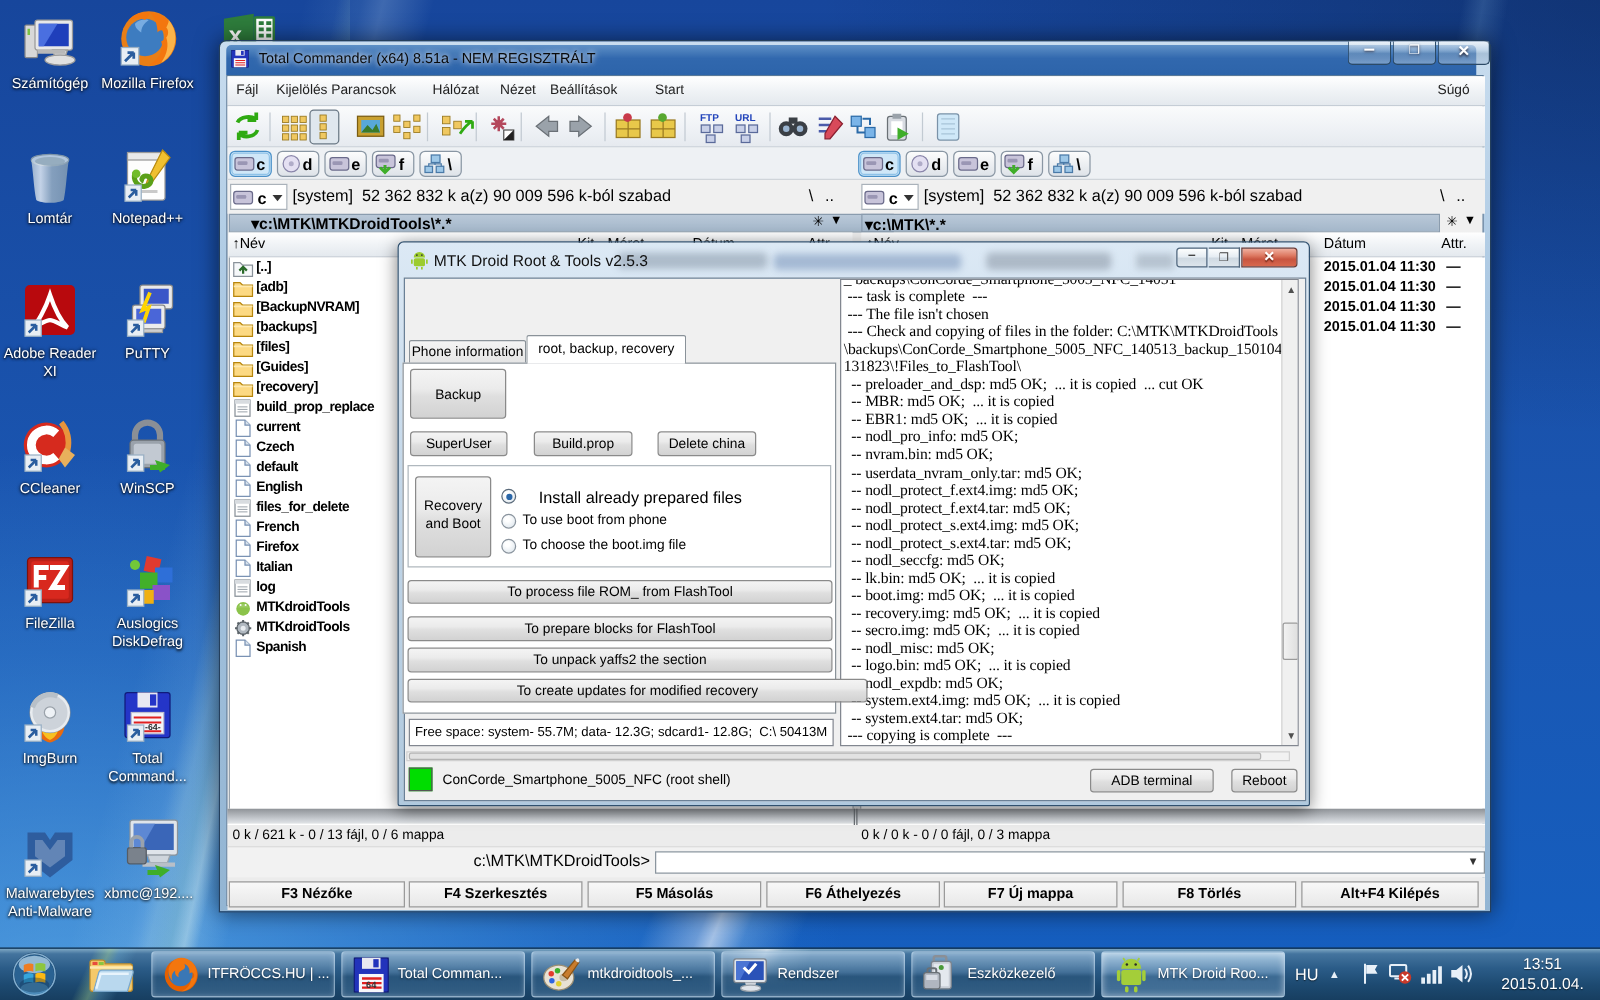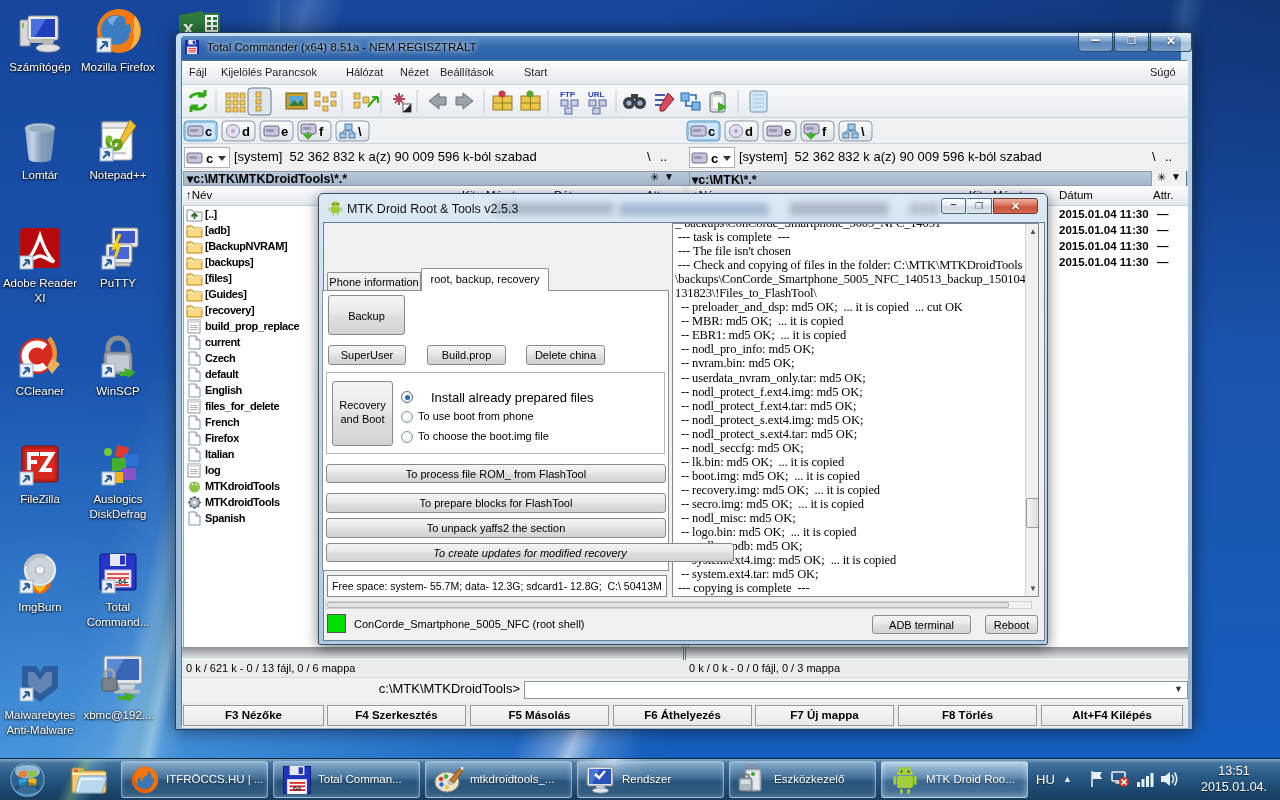--- a/index.html
+++ b/index.html
@@ -478,21 +478,21 @@
             <rect x="4" y="8" width="8" height="3" rx="1" fill="#9a96b4"></rect>
             <text x="21" y="15" font-size="13" font-weight="bold" font-family="Liberation Sans">c</text>
             <path d="M33 8 L41 8 L37 13 Z" fill="#333"></path>
           </svg>
    </div>
    <div class="abs bold" style="left:557px;top:5px;font-size:13px;">[system]&nbsp; 52 362 832 k a(z) 90 009 596 k-ból szabad</div>
    <div class="abs bold" style="left:970px;top:5px;font-size:13px;">\</div>
    <div class="abs bold" style="left:983px;top:5px;font-size:13px;">..</div>
   </div>
 
-  <div class="abs" style="left:1px;top:110px;width:532px;height:15px;background:linear-gradient(#b9c8d8,#a4b7ca);border:1px solid #8a9cae;font-size:12.5px;font-weight:bold;padding-left:3px;line-height:14px;">▾c:\MTK\MTKDroidTools\*.*</div>
+  <div class="abs" style="left:1px;top:110px;width:532px;height:15px;background:linear-gradient(#b9c8d8,#a4b7ca);border:1px solid #8a9cae;font-size:12.5px;font-weight:bold;padding-left:17px;line-height:14px;">▾c:\MTK\MTKDroidTools\*.*</div>
   <div class="abs" style="left:468px;top:110px;font-size:11px;">✳</div>
   <div class="abs" style="left:482px;top:110px;font-size:10px;">▼</div>
   <div class="abs" style="left:507px;top:110px;width:463px;height:15px;background:linear-gradient(#b9c8d8,#a4b7ca);border:1px solid #8a9cae;font-size:12.5px;font-weight:bold;padding-left:2px;">▾c:\MTK\*.*</div>
   <div class="abs" style="left:975px;top:110px;font-size:11px;">✳</div>
   <div class="abs" style="left:989px;top:110px;font-size:10px;">▼</div>
 
   <div class="abs hdr" style="left:1px;top:125px;width:499px;height:20px;"></div>
   <div class="abs hdr" style="left:507px;top:125px;width:499px;height:20px;"></div>
   <div class="abs bold" style="left:4px;top:128px;font-size:11.5px;">↑Név</div>
   <div class="abs bold" style="left:280px;top:128px;font-size:11.5px;">Kit.</div>
@@ -787,21 +787,21 @@
         <div style="position:absolute;left:2.5px;top:2.5px;width:5px;height:5px;border-radius:50%;background:#2a66a8;"></div>
       </div>
   <div class="abs" style="left:82px;top:217px;width:12px;height:12px;border-radius:50%;border:1px solid #8a949e;background:radial-gradient(circle at 40% 35%,#fff 20%,#d8e2ea);"></div>
   <div class="abs" style="left:82px;top:237px;width:12px;height:12px;border-radius:50%;border:1px solid #8a949e;background:radial-gradient(circle at 40% 35%,#fff 20%,#d8e2ea);"></div>
   <div class="abs" style="left:112px;top:196px;font-size:13px;">Install already prepared files</div>
   <div class="abs" style="left:99px;top:216px;font-size:11px;">To use boot from phone</div>
   <div class="abs" style="left:99px;top:236px;font-size:11px;">To choose the boot.img file</div>
   <div class="dbtn" style="left:7px;top:270px;width:340px;height:19px;line-height:18px;">To process file ROM_ from FlashTool</div>
   <div class="dbtn" style="left:7px;top:299px;width:340px;height:20px;line-height:19px;">To prepare blocks for FlashTool</div>
   <div class="dbtn" style="left:7px;top:324px;width:340px;height:20px;line-height:19px;">To unpack yaffs2 the section</div>
-  <div class="dbtn" style="left:7px;top:349px;width:408px;height:19px;line-height:18px;font-style:italic;">To create updates for modified recovery</div>
+  <div class="dbtn" style="left:7px;top:349px;width:368px;height:19px;line-height:18px;">To create updates for modified recovery</div>
 
   <div class="abs sunken" style="left:8px;top:381px;width:340px;height:22px;font-size:10.5px;line-height:20px;padding-left:4px;white-space:nowrap;overflow:hidden;">Free space: system- 55.7M; data- 12.3G; sdcard1- 12.8G;&nbsp; C:\ 50413M</div>
 
   <div class="abs" style="left:6px;top:407px;width:707px;height:8px;background:#f2f2f2;border:1px solid #d0d0d0;">
    <div style="position:absolute;left:1px;top:0px;width:682px;height:6px;background:#e2e2e2;border:1px solid #b4b4b4;border-radius:2px;"></div>
   </div>
 
   <div class="abs" style="left:8px;top:420px;width:19px;height:19px;background:#00dd00;border:1px solid #555;"></div>
   <div class="abs" style="left:35px;top:424px;font-size:11px;">ConCorde_Smartphone_5005_NFC (root shell)</div>
   <div class="dbtn" style="left:553px;top:421px;width:99px;height:19px;line-height:18px;">ADB terminal</div>

